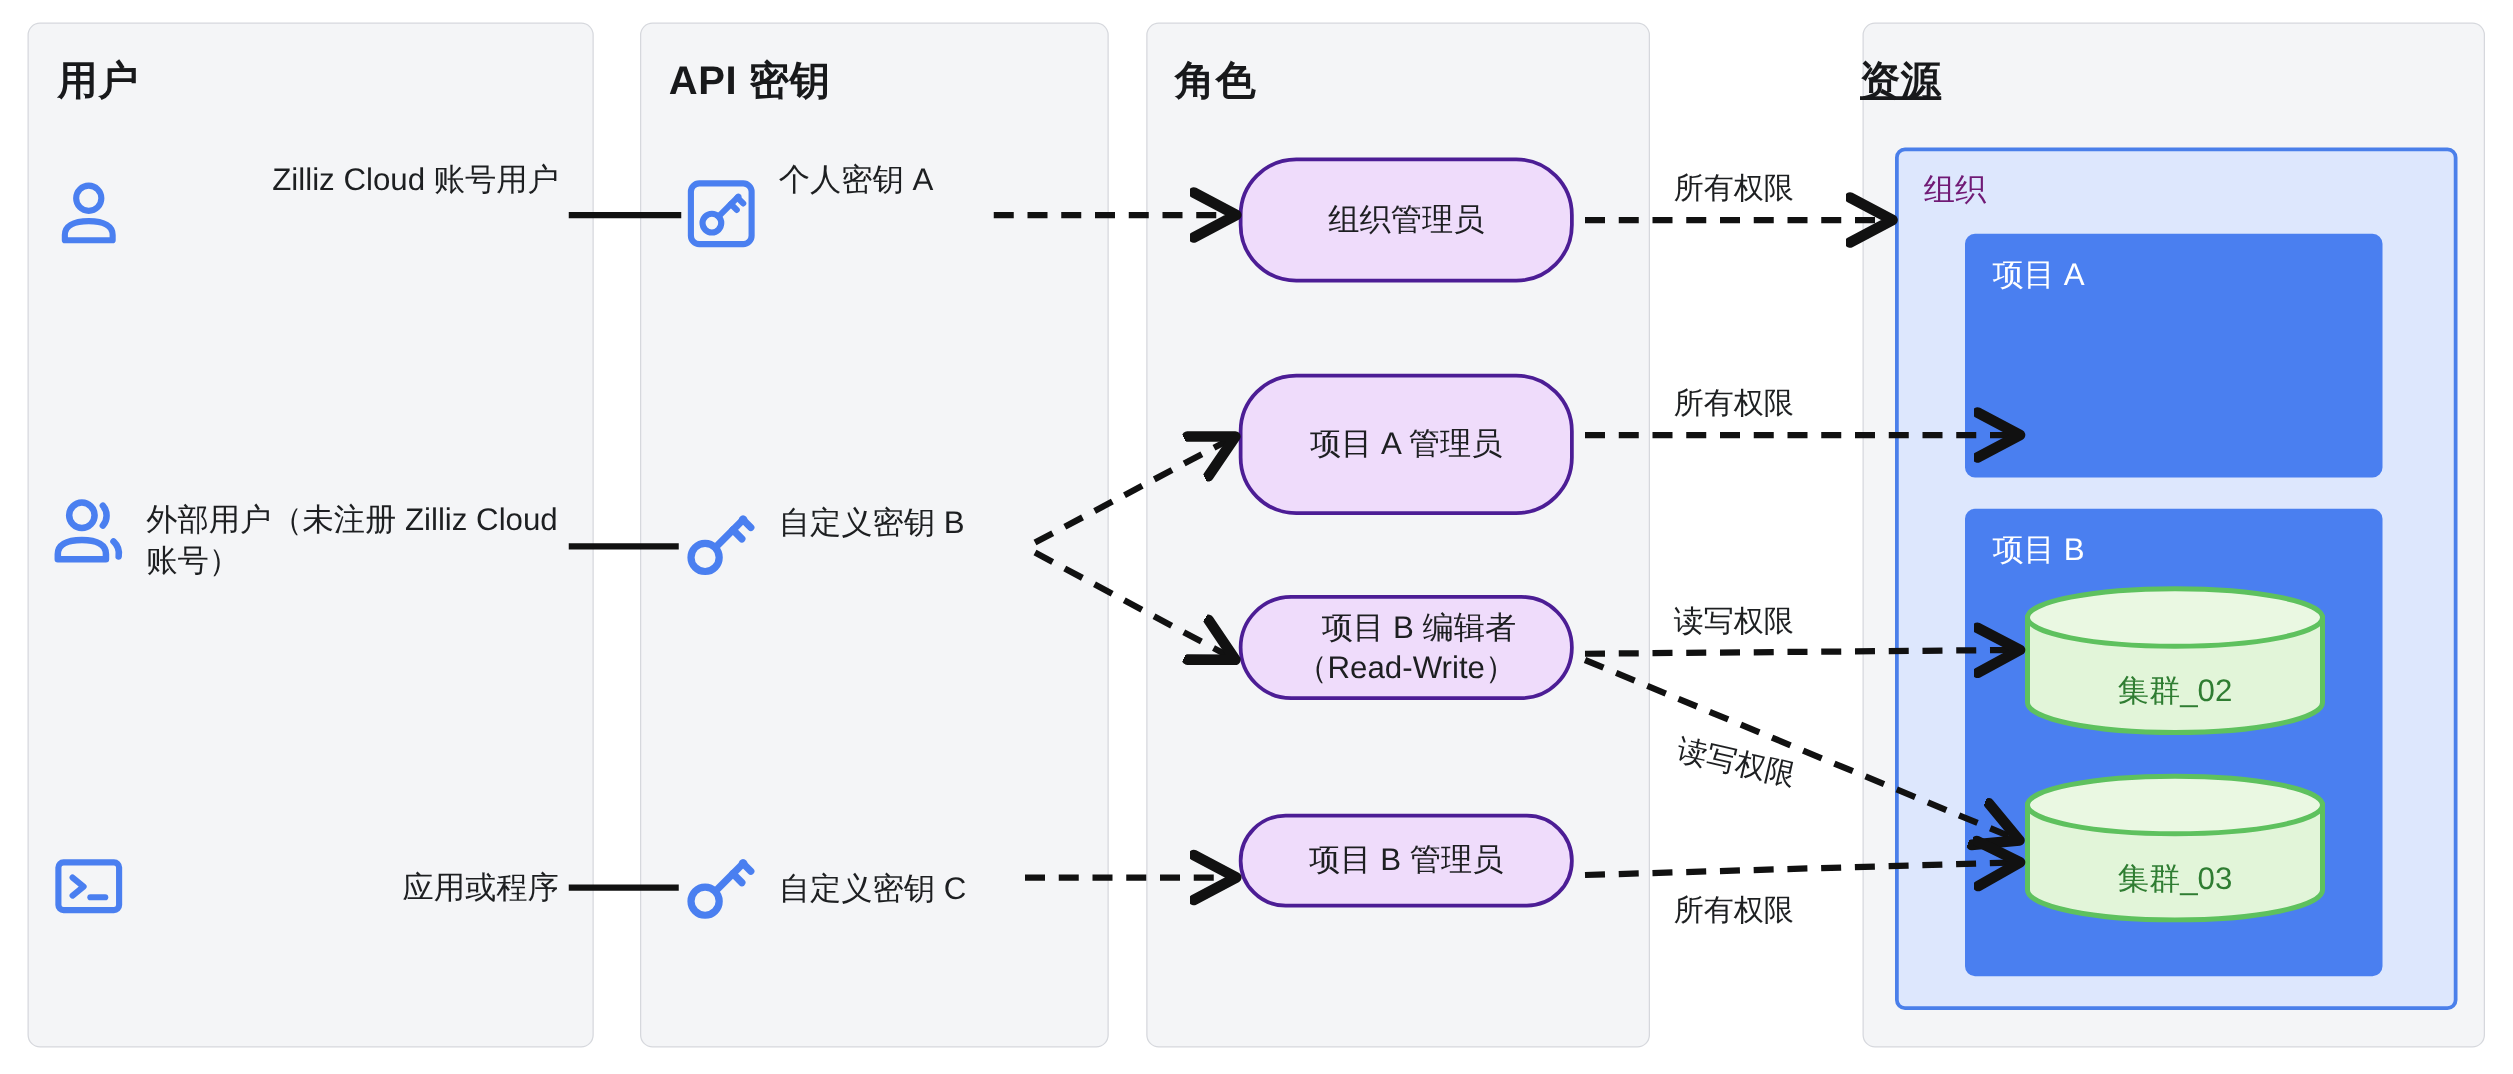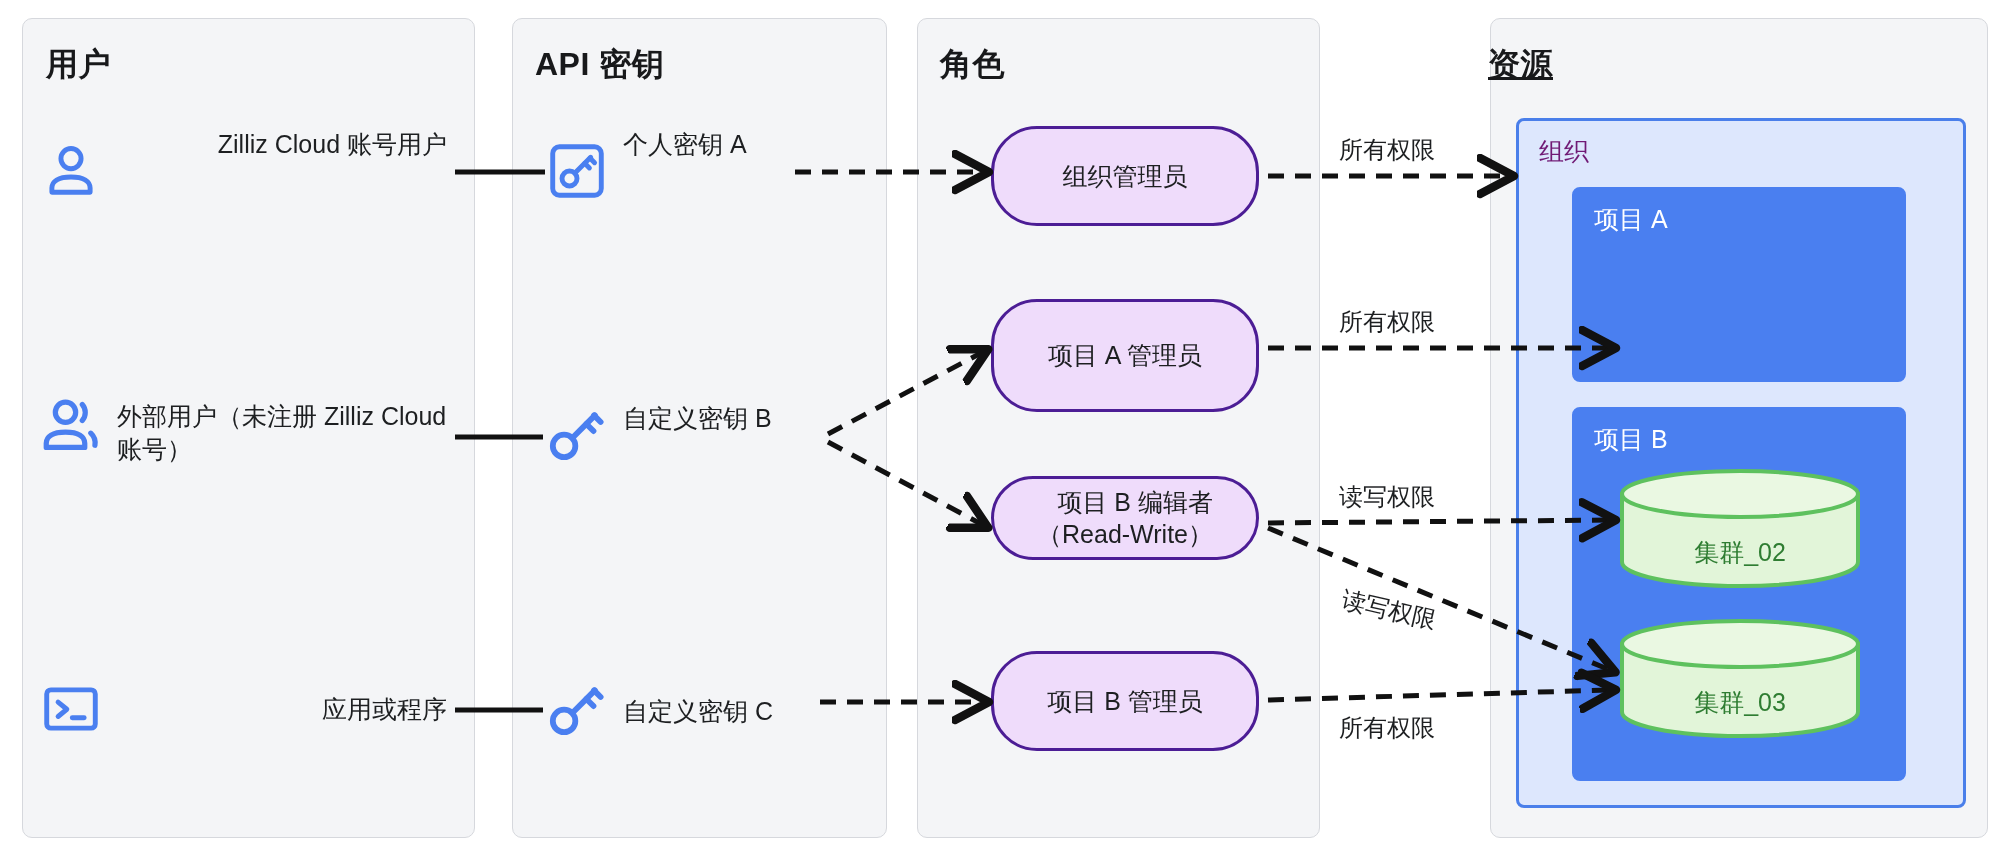--- a/index.html
+++ b/index.html
@@ -183,21 +183,21 @@
 
   <div class="pill" style="left:991px;top:299px;width:268px;height:113px;">
     <span>项目 A 管理员</span>
   </div>
 
   <div class="pill" style="left:991px;top:476px;width:268px;height:84px;">
     <span style="white-space:pre-line;">项目 B 编辑者
 （Read-Write）</span>
   </div>
 
-  <div class="pill" style="left:991px;top:651px;width:268px;height:100px;">
+  <div class="pill" style="left:991px;top:651px;width:268px;height:75px;">
     <span>项目 B 管理员</span>
   </div>
 
   <div class="org-box" style="left:1516px;top:118px;width:450px;height:690px;"></div>
   <div class="box-label org-label" style="left:1539px;top:135px;">组织</div>
 
   <div class="proj-box" style="left:1572px;top:187px;width:334px;height:195px;"></div>
   <div class="box-label proj-label" style="left:1594px;top:203px;">项目 A</div>
 
 

